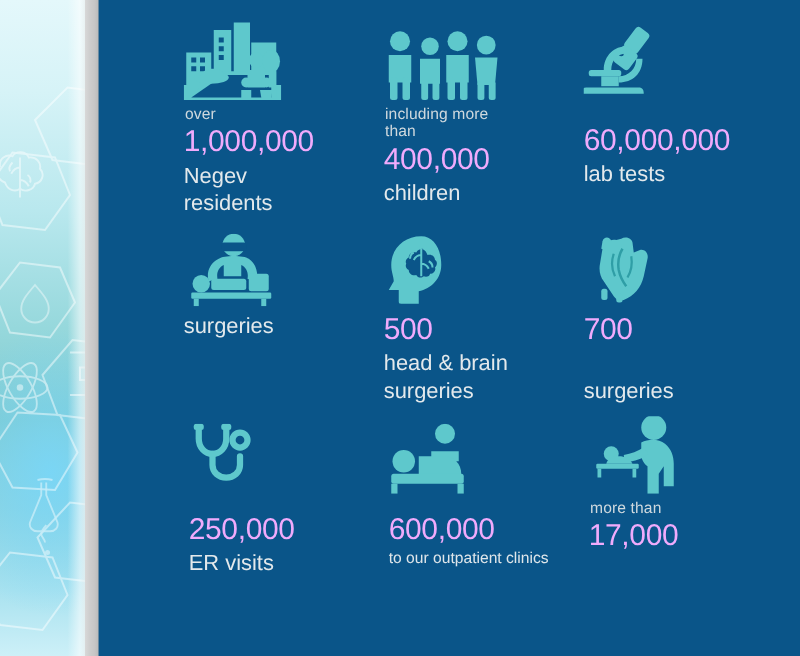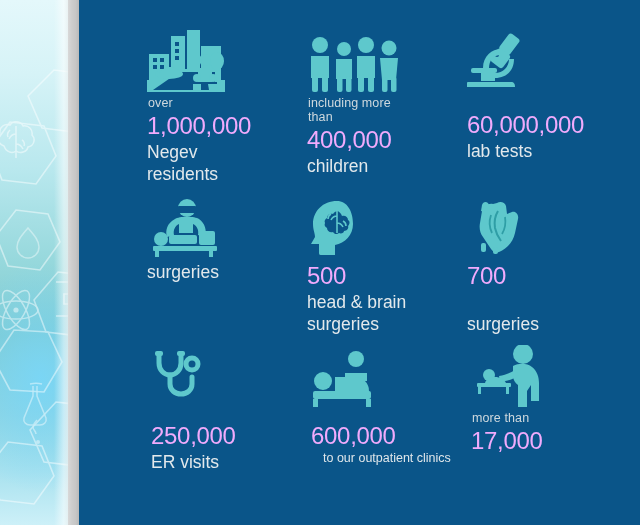--- a/index.html
+++ b/index.html
@@ -72,21 +72,21 @@
   
   .panel {
     position: relative;
     flex: 1 1 auto;
     background: #0a5589;
     padding: 30px 0 0 0;
   }
   .grid {
     position: absolute;
     left: 68px;
-    top: 28px;
+    top: 16px;
     width: 488px;
   }
   .row {
     display: flex;
     width: 488px;
   }
   .cell {
     width: 160px;
     flex: 0 0 160px;
     position: relative;
@@ -121,21 +121,21 @@
   .label {
     color: #e3e9ec;
     font-size: 17.5px;
     line-height: 22px;
     margin: 0;
   }
   .sublabel {
     color: #dfe6ea;
     font-size: 12.5px;
     line-height: 15px;
-    margin: 1px 0 0 12px;
+    margin: 1px 0 0 0;
   }
 
   
   .cell-people  .icon-wrap { height: 64px; }
   .cell-children .icon-wrap { height: 64px; }
   .cell-lab     .icon-wrap { height: 64px; }
   .cell-lab     .figure { margin-top: 18px; }
   .cell-surg    .icon-wrap { height: 58px; }
   .cell-brain   .icon-wrap { height: 58px; }
   .cell-heart   .icon-wrap { height: 58px; }

